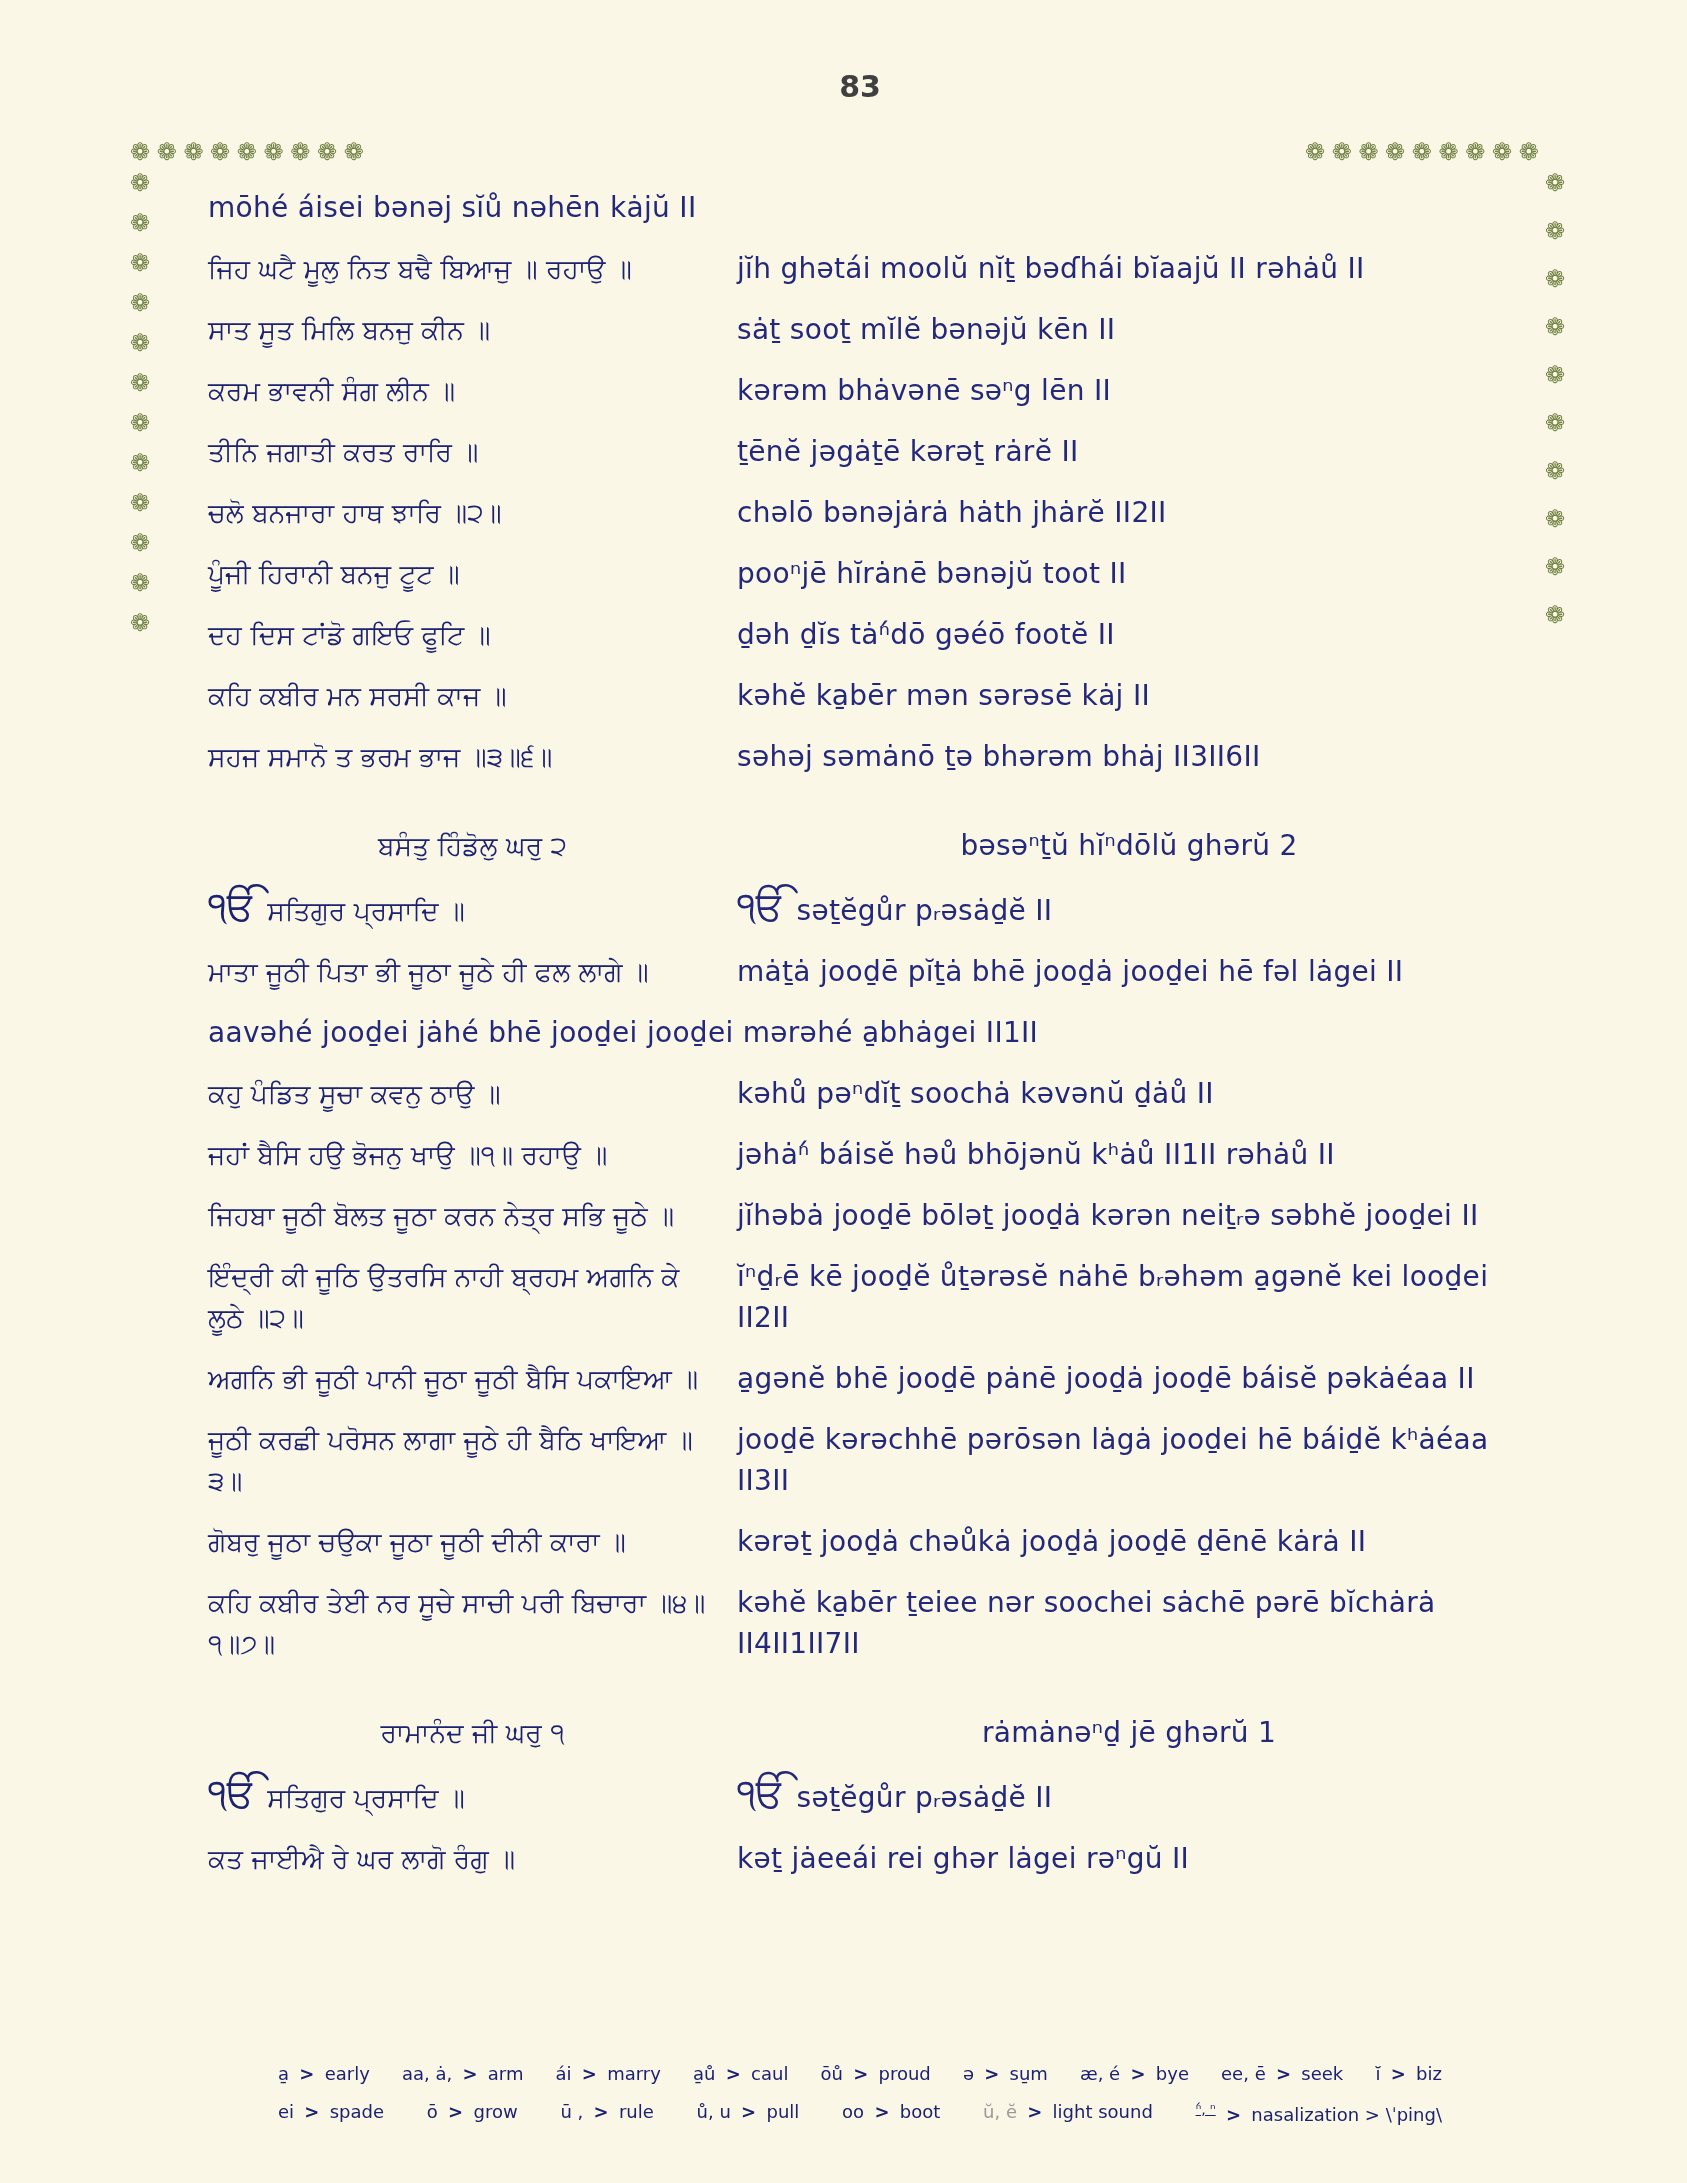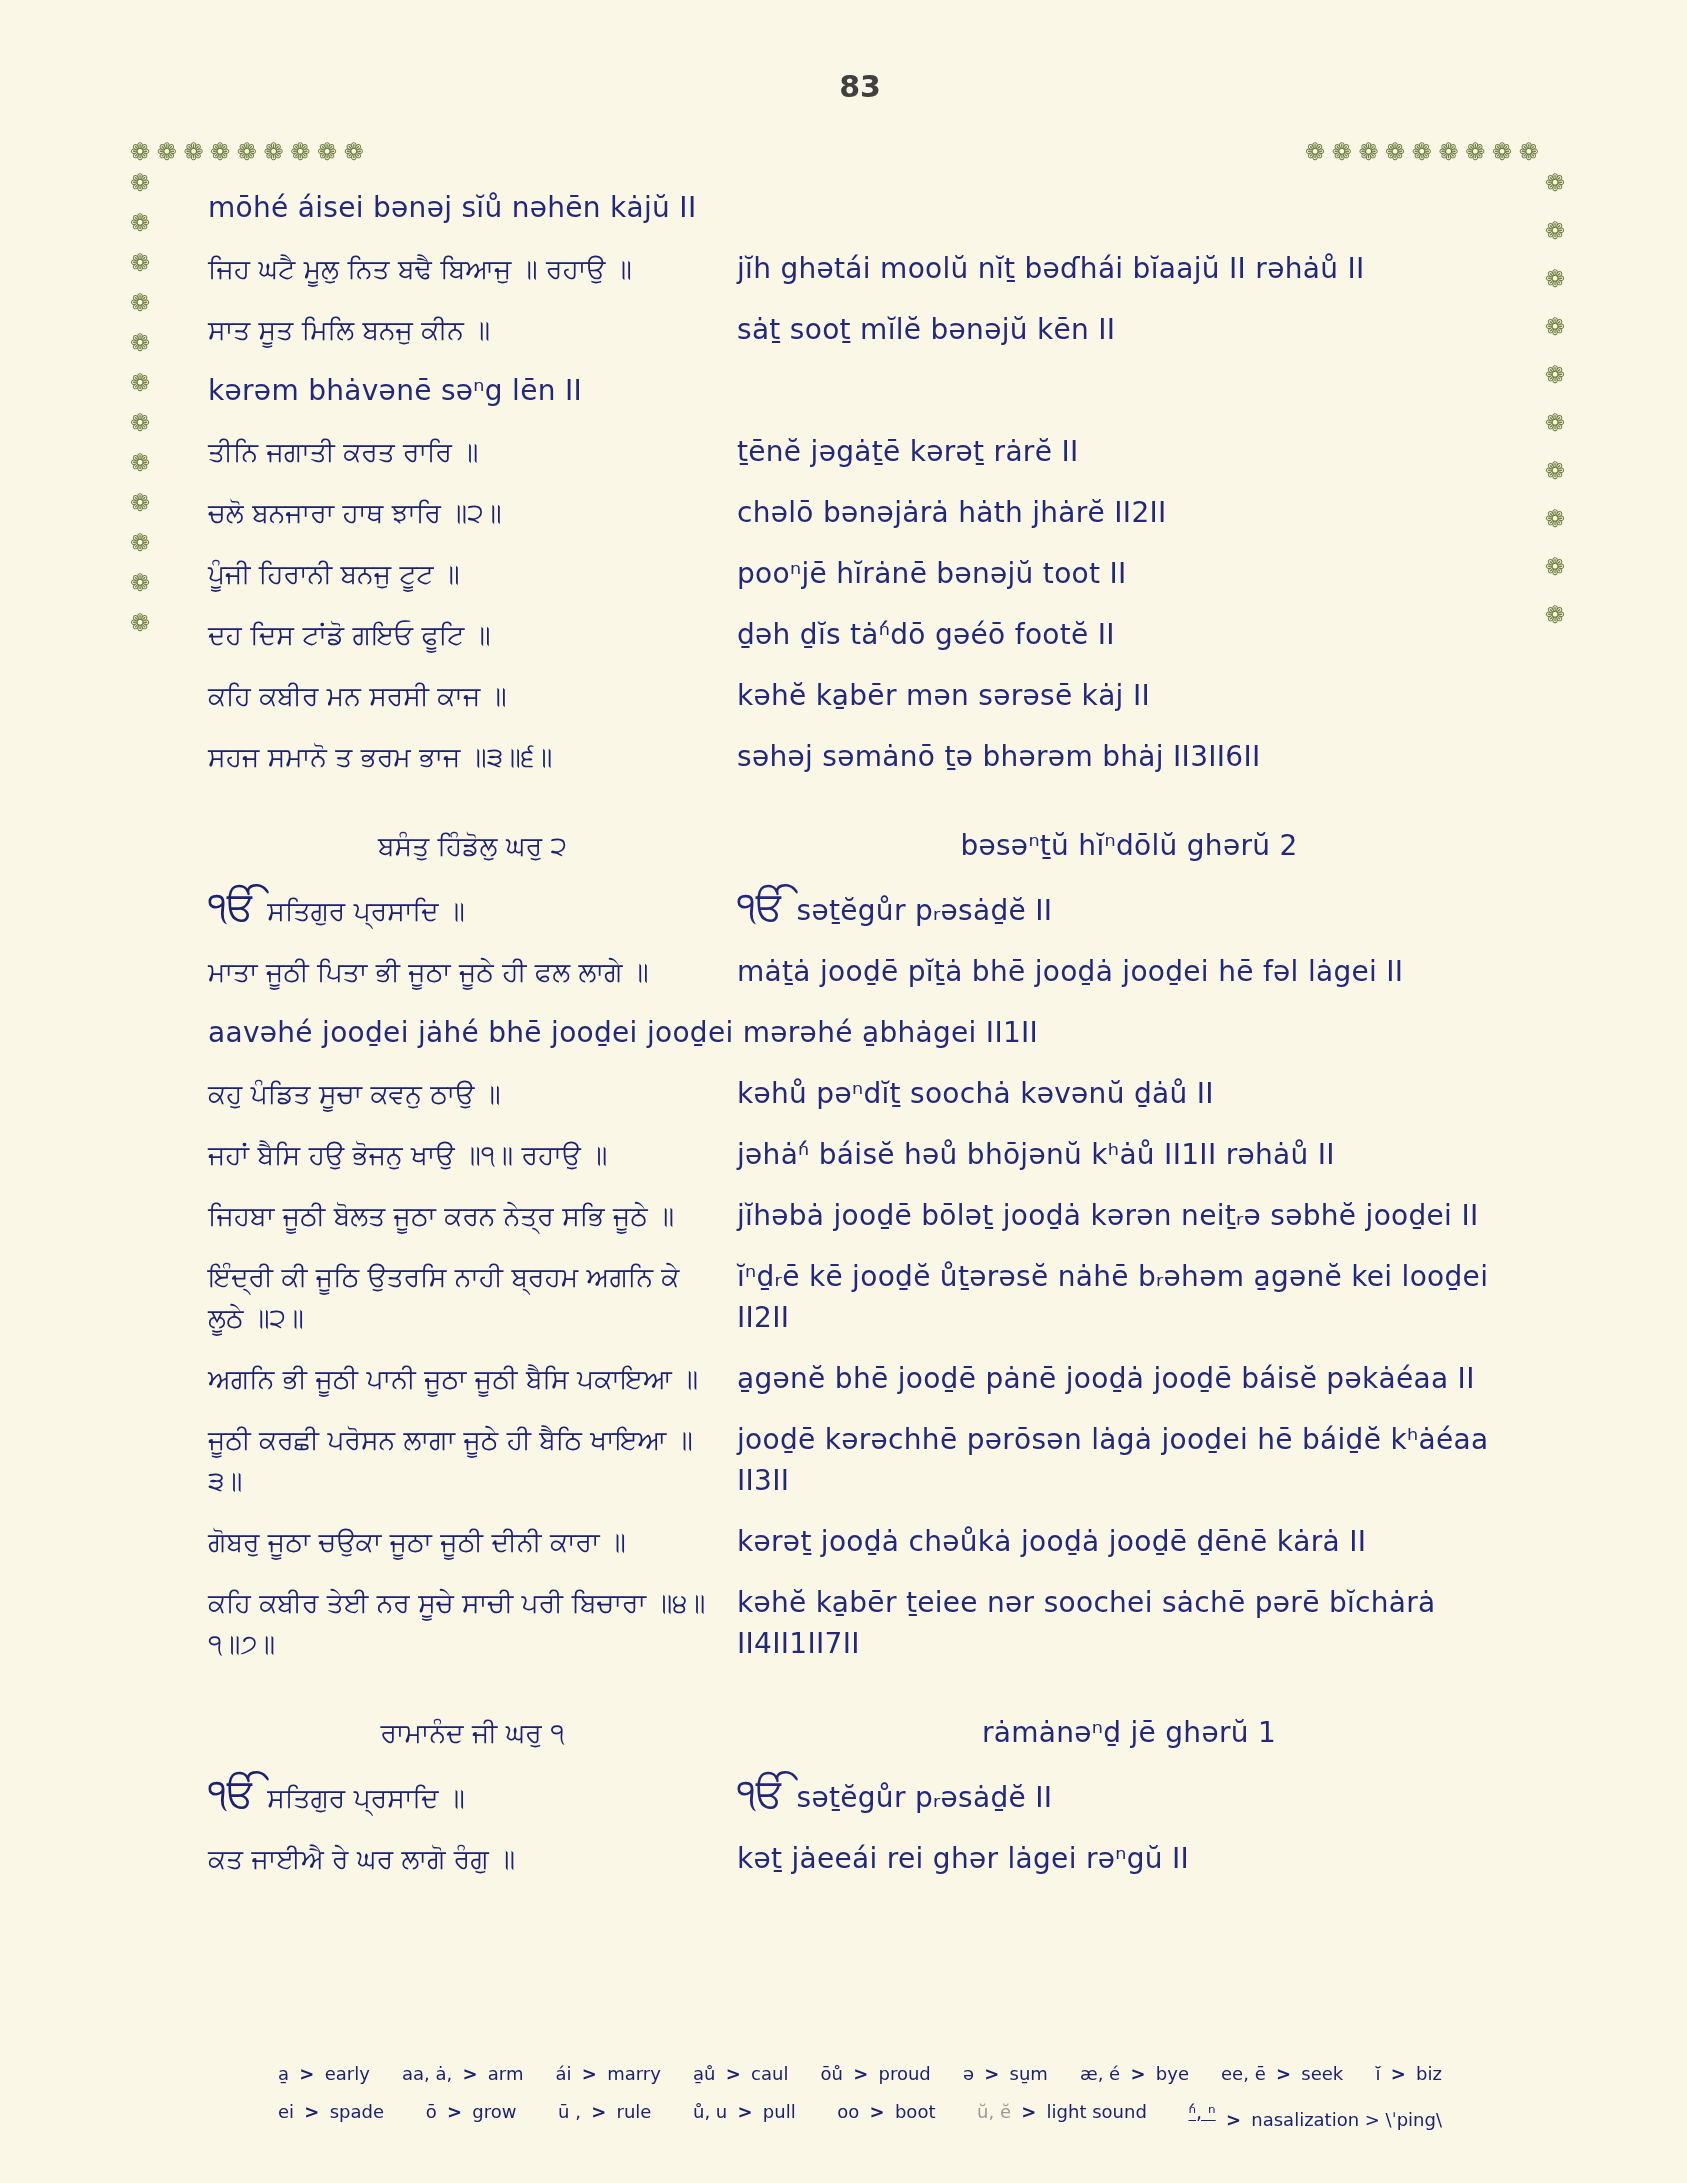--- a/index.html
+++ b/index.html
@@ -43,21 +43,21 @@
   .ik-sym:empty{display:none;margin:0;}
   
   .legend{
     position:absolute;left:278px;top:2063px;width:1164px;
     font-size:18px;color:#1d2270;
   }
   .legend-row{display:flex;justify-content:space-between;margin-bottom:17px;}
   .li{white-space:nowrap;}
   .lk{color:#1d2270;}
   .lk.gray{color:#9a9a98;}
-  .lk.sup{vertical-align:super;font-size:19px;text-decoration:underline;}
+  .lk.sup{vertical-align:super;font-size:14px;text-decoration:underline;}
   .arrow{font-weight:700;margin:0 4px;}
 </style>
 </head>
 <body>
 
 <div class="page">
 
   <div class="page-number">83</div>
 
   <div class="orn-row orn-row-left">
@@ -133,20 +133,23 @@
       <div class="vrow">
         <div class="cell gur">
           <span>ਸਾਤ ਸੂਤ ਮਿਲਿ ਬਨਜੁ ਕੀਨ ॥</span>
         </div>
         <div class="cell rom">
           <span>sȧṯ  sooṯ mĭlĕ  bənəjŭ kēn II</span>
         </div>
       </div>
 
       <div class="vrow">
+        <div class="cell gur">
+          <span>ਕਰਮ ਭਾਵਨੀ ਸੰਗ ਲੀਨ ॥</span>
+        </div>
         <div class="cell rom">
           <span>kərəm  bhȧvənē səⁿg  lēn II</span>
         </div>
       </div>
 
       <div class="vrow">
         <div class="cell gur">
           <span>ਤੀਨਿ ਜਗਾਤੀ ਕਰਤ ਰਾਰਿ ॥</span>
         </div>
         <div class="cell rom">

